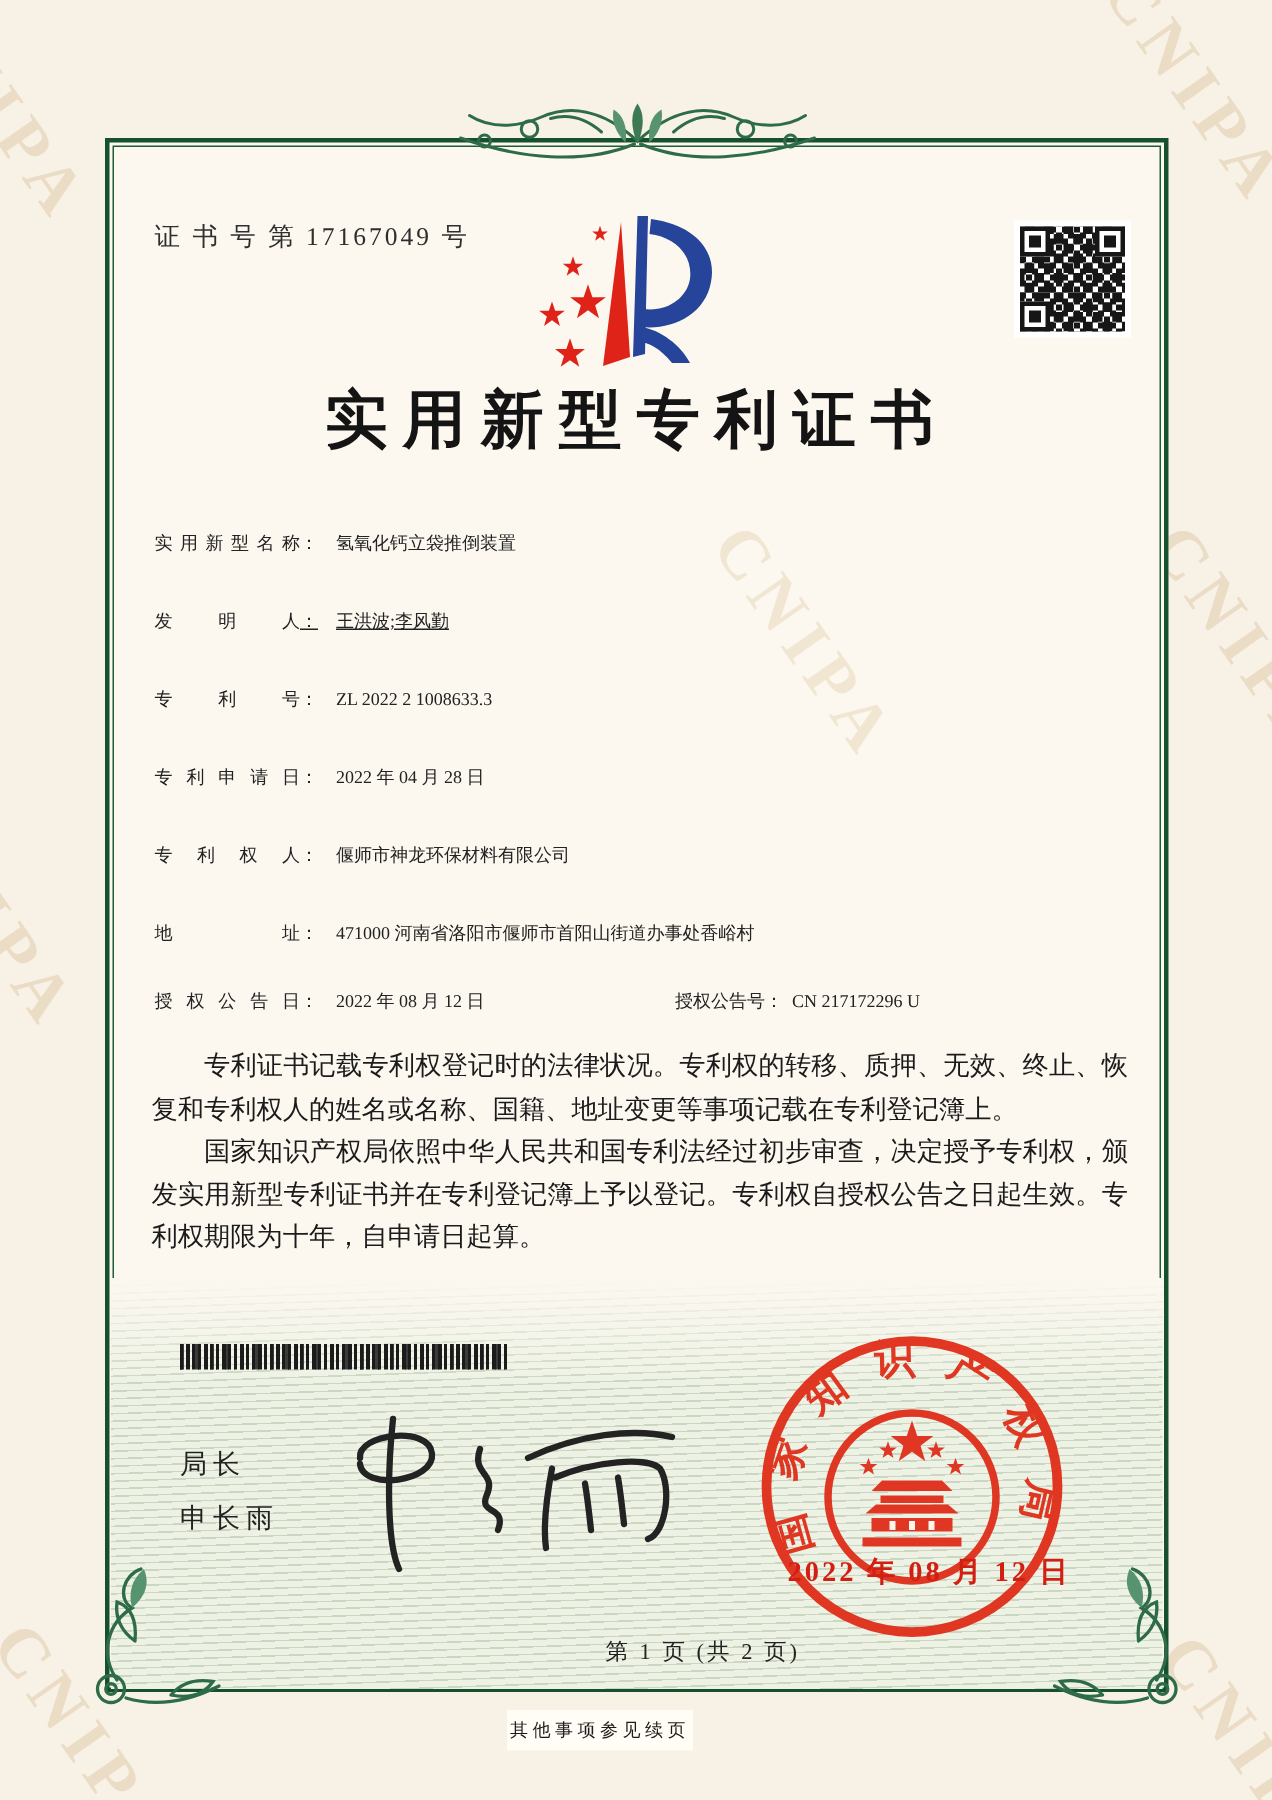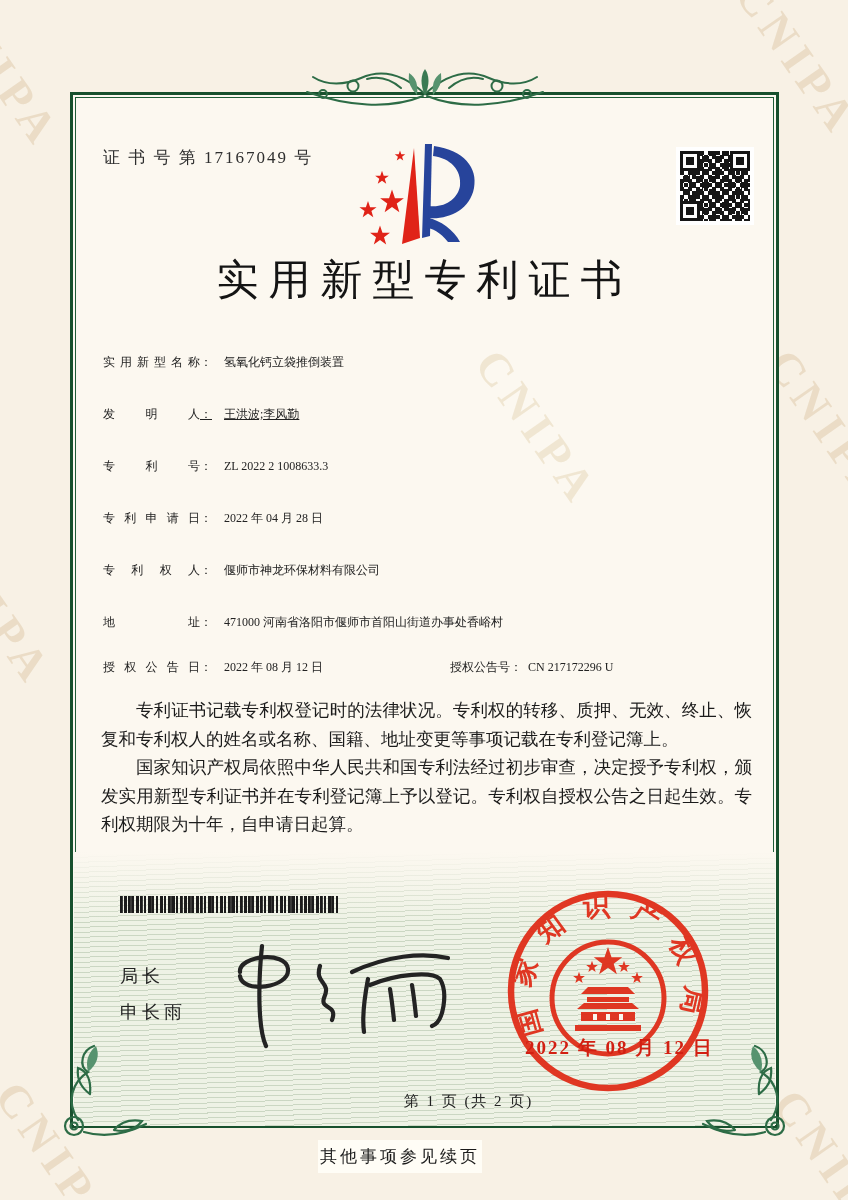--- a/index.html
+++ b/index.html
@@ -41,21 +41,21 @@
     background-image:
       repeating-conic-gradient(#161616 0 25%,rgba(255,255,255,0) 0 50%),
       repeating-conic-gradient(#161616 0 25%,rgba(255,255,255,0) 0 50%);
     background-size:8px 8px,13px 13px;
     background-position:0 0,3px 5px;
   }
   .qr-finder{position:absolute;width:14px;height:14px;border:3px solid #161616;background:#fff;}
   .qr-finder::after{content:'';position:absolute;inset:3px;background:#161616;}
   .qr-finder.tl{left:0;top:0;} .qr-finder.tr{right:0;top:0;} .qr-finder.bl{left:0;bottom:0;}
   
-  .title{left:70px;top:252px;width:709px;text-align:center;font-size:42px;font-weight:normal;
+  .title{left:70px;top:252px;width:709px;text-align:center;font-size:42px;font-weight:bold;
     letter-spacing:10px;color:#141414;z-index:2;}
   
   .field-row{position:absolute;left:103px;font-size:12px;color:#222;white-space:nowrap;z-index:2;}
   .fl{display:inline-block;width:97px;text-align:justify;text-align-last:justify;vertical-align:bottom;}
   .fv{margin-left:12px;}
   .grant-no-group{position:absolute;left:347px;top:0;}
   
   .paras{left:101px;top:696px;width:651px;font-size:17.5px;line-height:28.6px;
     text-align:justify;color:#1b1b1b;z-index:2;}
   .paras p{margin:0;text-indent:2em;}
@@ -72,21 +72,21 @@
   .sig-name{left:120px;top:1000px;font-size:18px;letter-spacing:4px;z-index:2;color:#222;}
   .sig-script{left:228px;top:934px;z-index:2;}
   
   .seal{left:503px;top:886px;z-index:3;opacity:.94;}
   .seal-date{left:525px;top:1035px;font-size:19px;font-weight:bold;color:#d21f12;
     letter-spacing:2px;z-index:4;white-space:nowrap;}
   
   .page-info{left:70px;top:1092px;width:797px;text-align:center;font-size:15px;
     letter-spacing:2px;z-index:2;color:#222;}
   .continuation{left:400px;top:1140px;transform:translateX(-50%);background:#fffdf6;
-    padding:5px 2px;font-size:17px;letter-spacing:3px;z-index:2;color:#1b1b1b;white-space:nowrap;}
+    padding:5px 2px;font-size:12px;letter-spacing:3px;z-index:2;color:#1b1b1b;white-space:nowrap;}
   .ornament{z-index:2;}
 </style>
 </head>
 <body>
 
 <div class="watermark" style="left:-30px;top:-18px;">CNIPA</div>
 <div class="watermark" style="left:768px;top:-30px;">CNIPA</div>
 <div class="watermark" style="left:800px;top:340px;">CNIPA</div>
 <div class="watermark" style="left:-38px;top:520px;">CNIPA</div>
 <div class="watermark" style="left:28px;top:1072px;">CNIPA</div>

